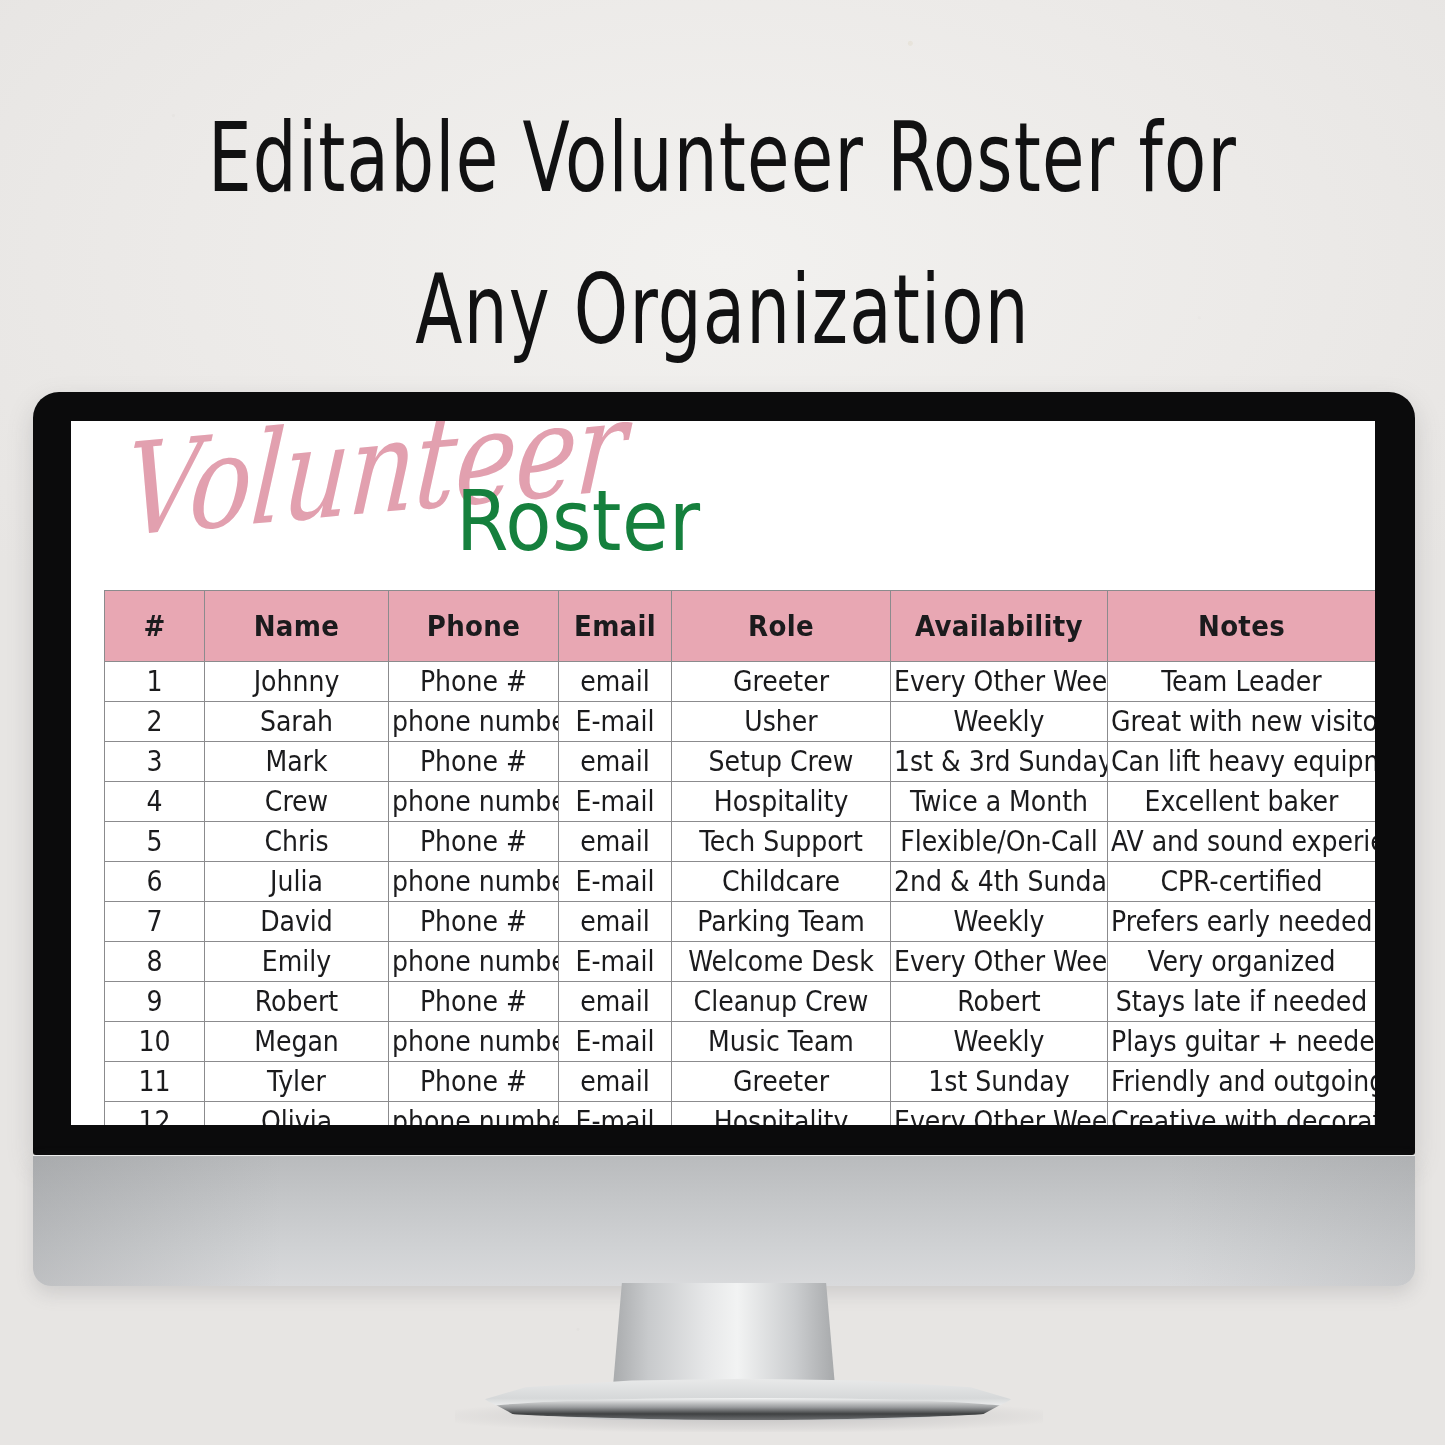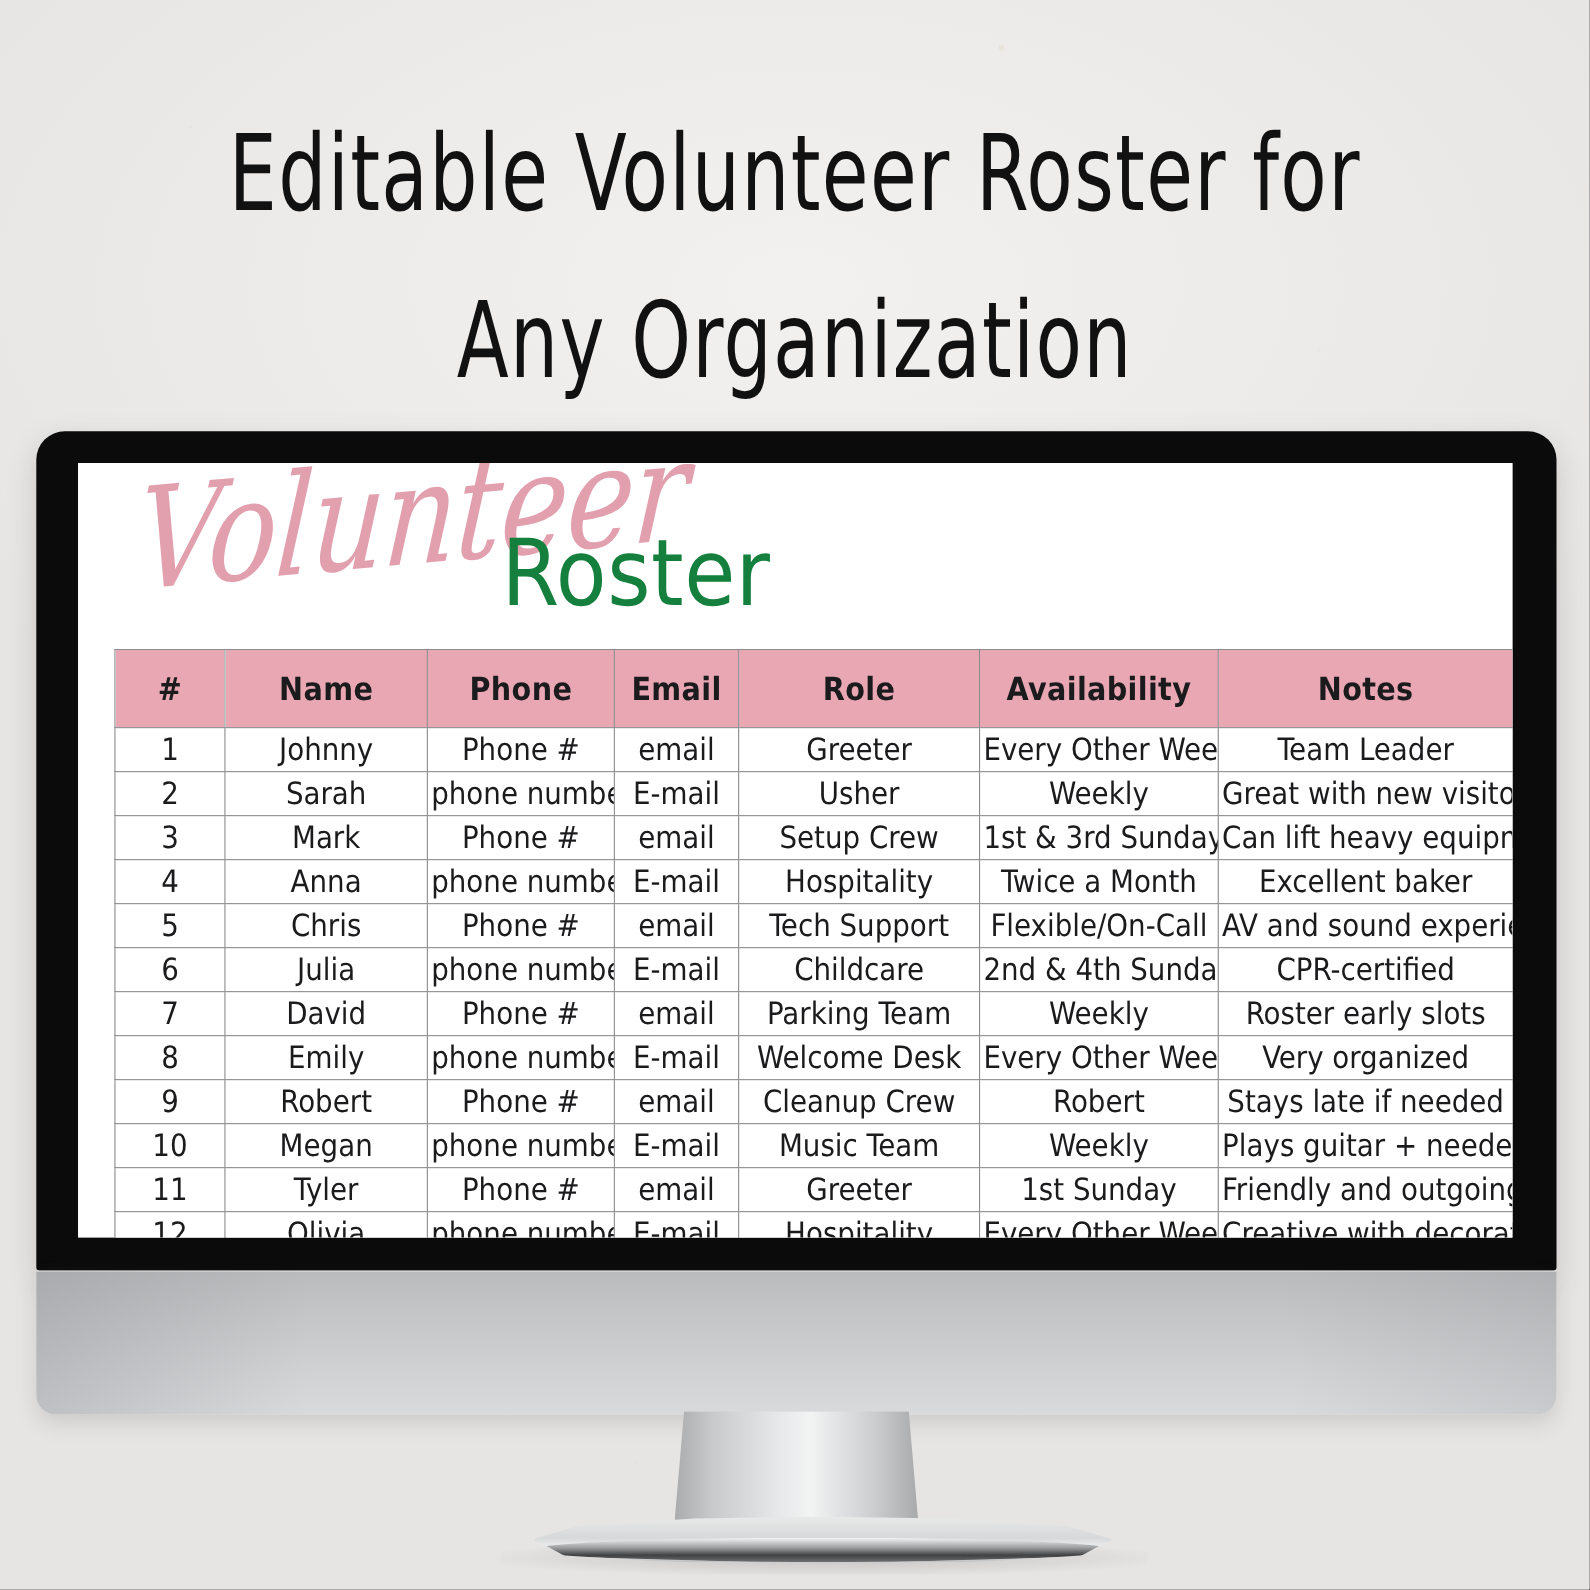--- a/index.html
+++ b/index.html
@@ -278,21 +278,21 @@
                 <td class="c0">3</td>
                 <td class="c1">Mark</td>
                 <td class="c2">Phone #</td>
                 <td class="c3">email</td>
                 <td class="c4">Setup Crew</td>
                 <td class="c5">1st &amp; 3rd Sundays</td>
                 <td class="c6">Can lift heavy equipment</td>
               </tr>
               <tr>
                 <td class="c0">4</td>
-                <td class="c1">Anna</td>
+                <td class="c1">Crew</td>
                 <td class="c2">phone number</td>
                 <td class="c3">E-mail</td>
                 <td class="c4">Hospitality</td>
                 <td class="c5">Twice a Month</td>
                 <td class="c6">Excellent baker</td>
               </tr>
               <tr>
                 <td class="c0">5</td>
                 <td class="c1">Chris</td>
                 <td class="c2">Phone #</td>
@@ -310,21 +310,21 @@
                 <td class="c5">2nd &amp; 4th Sundays</td>
                 <td class="c6">CPR-certified</td>
               </tr>
               <tr>
                 <td class="c0">7</td>
                 <td class="c1">David</td>
                 <td class="c2">Phone #</td>
                 <td class="c3">email</td>
                 <td class="c4">Parking Team</td>
                 <td class="c5">Weekly</td>
-                <td class="c6">Roster early slots</td>
+                <td class="c6">Prefers early needed</td>
               </tr>
               <tr>
                 <td class="c0">8</td>
                 <td class="c1">Emily</td>
                 <td class="c2">phone number</td>
                 <td class="c3">E-mail</td>
                 <td class="c4">Welcome Desk</td>
                 <td class="c5">Every Other Week</td>
                 <td class="c6">Very organized</td>
               </tr>

